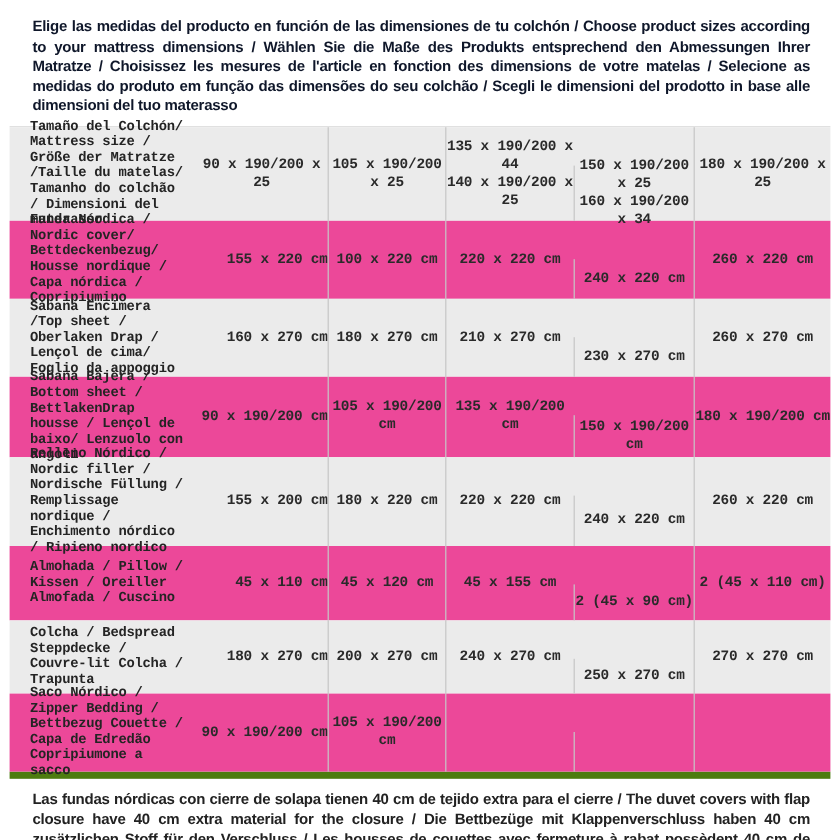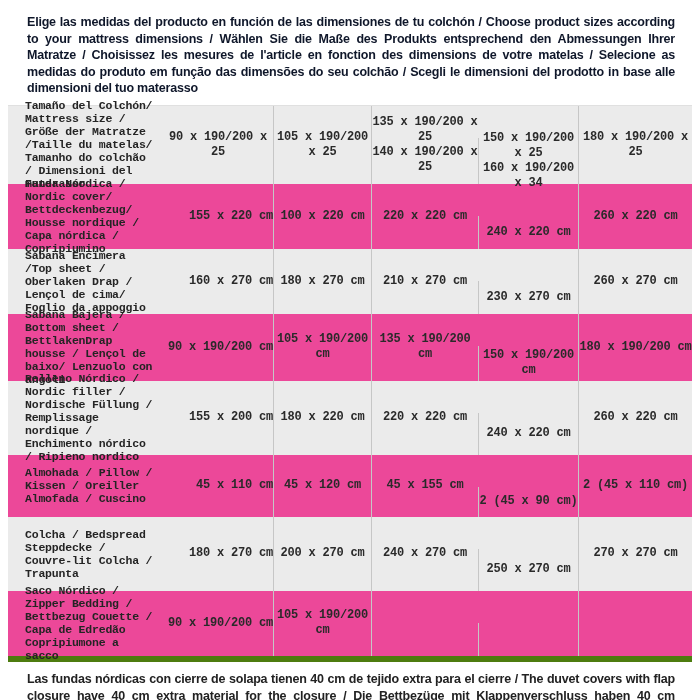--- a/index.html
+++ b/index.html
@@ -79,21 +79,21 @@
 <div class="size-table" id="size-table">
     <div class="row odd" style="height: 78px;">
       <div class="cell label">Tamaño del Colchón/ Mattress size / Größe der Matratze /Taille du matelas/ Tamanho do colchão / Dimensioni del materasso</div>
       <div class="cell val c1">
         <div>90 x 190/200 x 25</div>
       </div>
       <div class="cell val c2">
         <div>105 x 190/200 x 25</div>
       </div>
       <div class="cell val c3">
-        <div>135 x 190/200 x 25</div>
+        <div>135 x 190/200 x 44</div>
         <div>140 x 190/200 x 25</div>
       </div>
       <div class="cell val c4">
         <div>150 x 190/200 x 25</div>
         <div>160 x 190/200 x 34</div>
       </div>
       <div class="cell val c5">
         <div>180 x 190/200 x 25</div>
       </div>
     </div>
@@ -180,21 +180,21 @@
       <div class="cell val c3">
         <div>45 x 155 cm</div>
       </div>
       <div class="cell val c4">
         <div>2 (45 x 90 cm)</div>
       </div>
       <div class="cell val c5">
         <div>2 (45 x 110 cm)</div>
       </div>
     </div>
-    <div class="row odd" style="height: 74px;">
+    <div class="row odd" style="height: 61px;">
       <div class="cell label">Colcha / Bedspread Steppdecke / Couvre-lit Colcha / Trapunta</div>
       <div class="cell val c1">
         <div>180 x 270 cm</div>
       </div>
       <div class="cell val c2">
         <div>200 x 270 cm</div>
       </div>
       <div class="cell val c3">
         <div>240 x 270 cm</div>
       </div>

